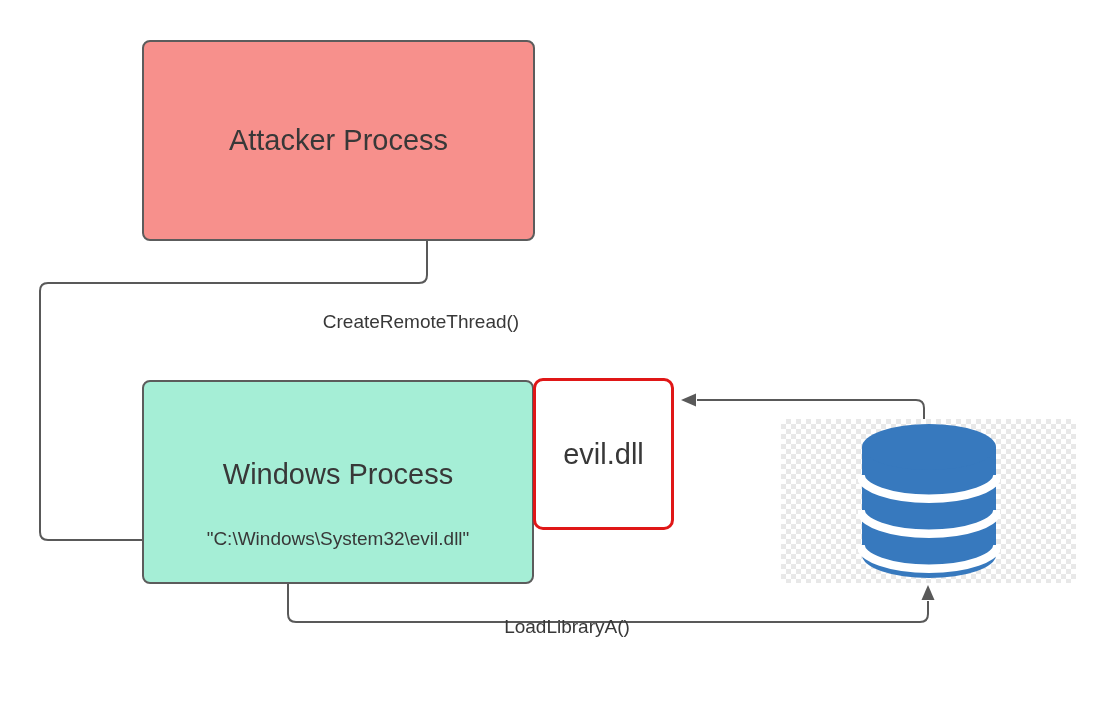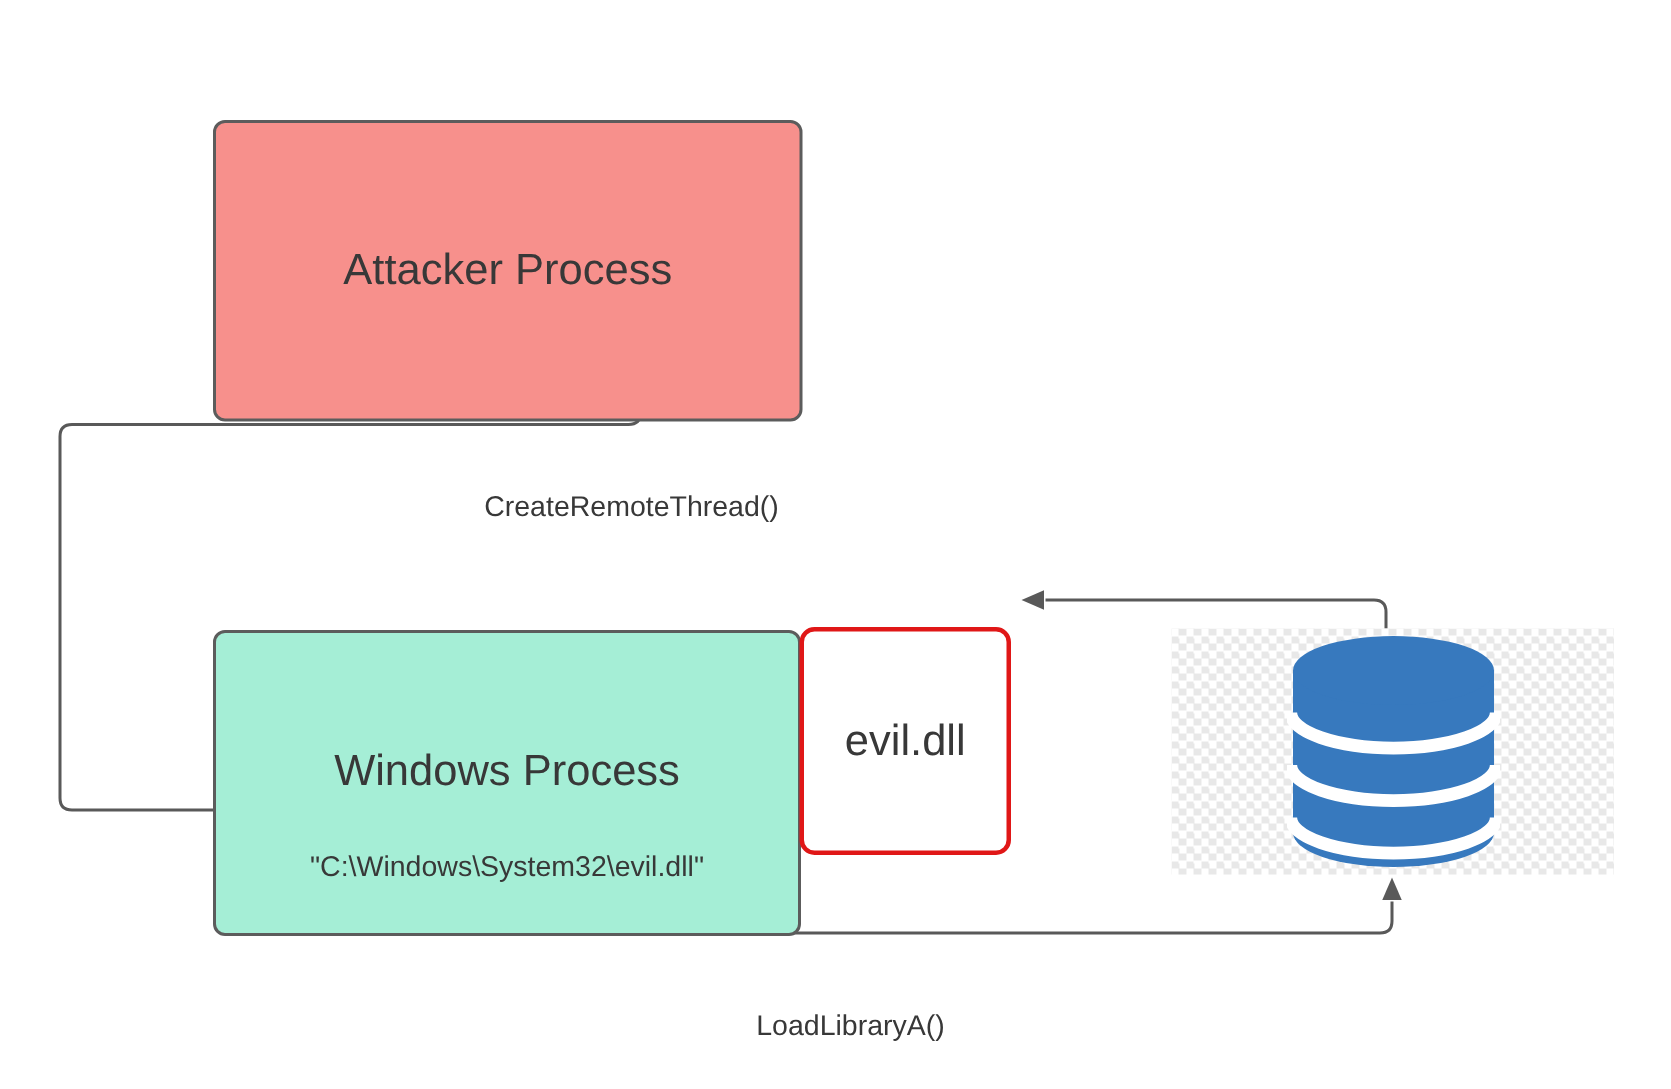--- a/index.html
+++ b/index.html
@@ -32,21 +32,20 @@
     fill: var(--line, #595959);
     stroke: none;
   }
   .box {
     position: absolute;
     box-sizing: border-box;
     display: flex;
     align-items: center;
     justify-content: center;
     color: var(--text, #383838);
-    margin-top: 40px;
   }
   .box-attacker {
     left: 142px;
     top: 40px;
     width: 393px;
     height: 201px;
     background: var(--attacker-fill, #f7908c);
     border: 2px solid var(--attacker-border, #5c5c5c);
     border-radius: 8px;
   }
@@ -87,24 +86,23 @@
     font-size: 19px;
     white-space: nowrap;
     color: var(--text, #383838);
   }
   .edge-label {
     position: absolute;
     transform: translate(-50%, -50%);
     font-size: 19px;
     color: var(--text, #383838);
     white-space: nowrap;
-    margin-top: 17px;
   }
   .label-crt { left: 421px; top: 322px; }
-  .label-ll  { left: 567px; top: 668px; }
+  .label-ll  { left: 567px; top: 627px; }
   .db-block {
     position: absolute;
     left: 781px;
     top: 419px;
     width: 295px;
     height: 164px;
     background-color: #ffffff;
     background-image: conic-gradient(
       var(--checker, #e8e8e8) 25%, #ffffff 0 50%,
       var(--checker, #e8e8e8) 0 75%, #ffffff 0);

